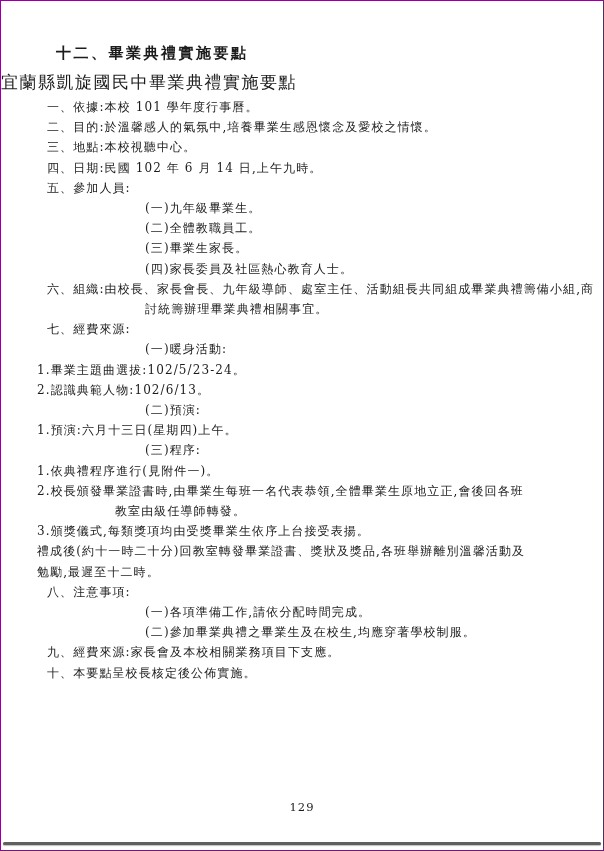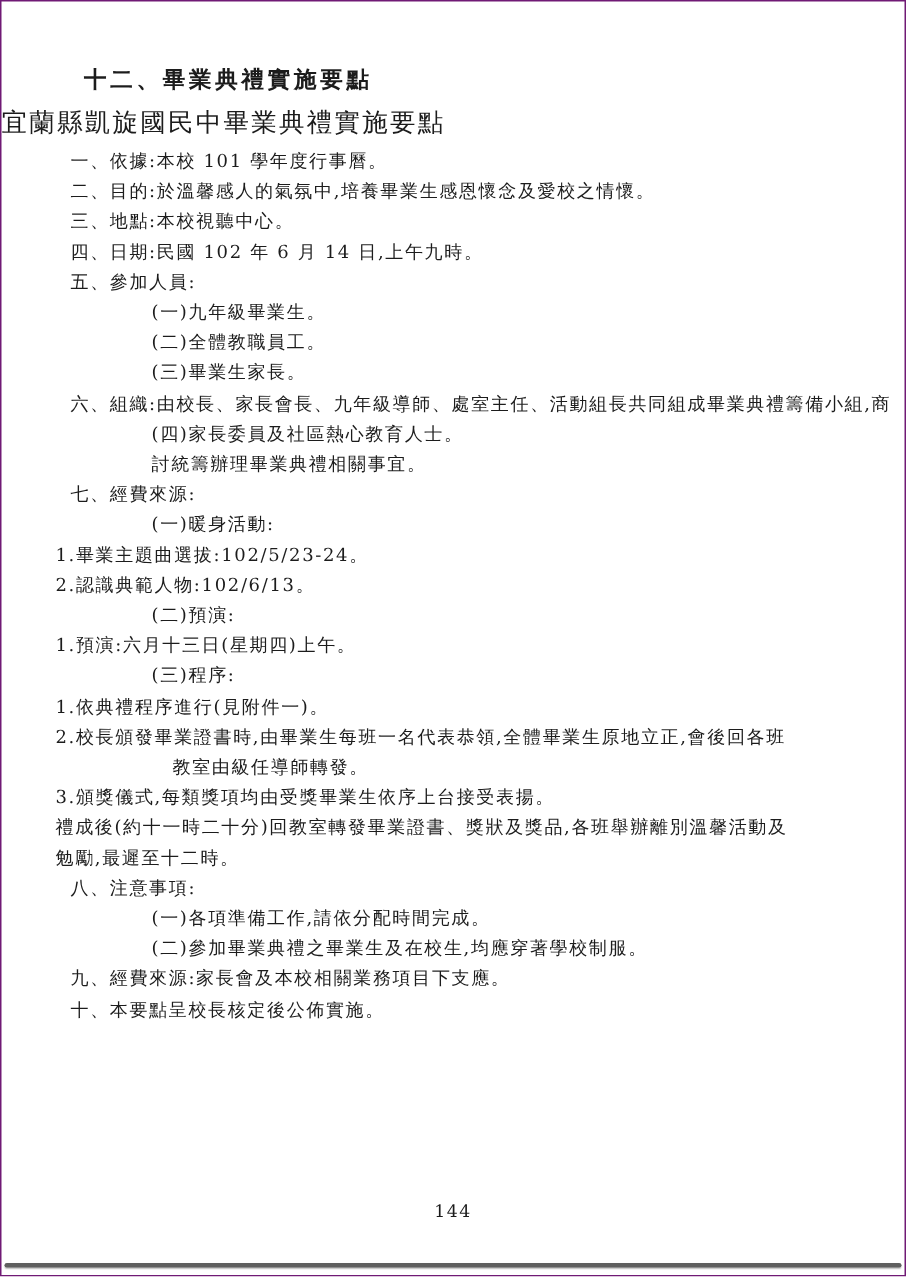--- a/index.html
+++ b/index.html
@@ -40,21 +40,21 @@
   .doc-lines {
     font-size: 12px;
     line-height: 20.2px;
   }
   .line {
     white-space: nowrap;
     letter-spacing: 1.1px;
   }
   
   .l0  { padding-left: 46px; }  
-  .l1  { padding-left: 100px; }  
+  .l1  { padding-left: 100px; margin-left: 44px; }  
   .l2  { padding-left: 36px; }  
   .l2c { padding-left: 114px; }  
   .page-number {
     position: absolute;
     bottom: 36px;
     left: 0;
     width: 100%;
     text-align: center;
     font-size: 11.5px;
     letter-spacing: 1px;
@@ -79,22 +79,22 @@
     <div class="doc-subtitle">宜蘭縣凱旋國民中畢業典禮實施要點</div>
     <div class="doc-lines" id="lines-container">
         <div class="line l0">一、依據:本校 101 學年度行事曆。</div>
         <div class="line l0">二、目的:於溫馨感人的氣氛中,培養畢業生感恩懷念及愛校之情懷。</div>
         <div class="line l0">三、地點:本校視聽中心。</div>
         <div class="line l0">四、日期:民國 102 年 6 月 14 日,上午九時。</div>
         <div class="line l0">五、參加人員:</div>
         <div class="line l1">(一)九年級畢業生。</div>
         <div class="line l1">(二)全體教職員工。</div>
         <div class="line l1">(三)畢業生家長。</div>
+        <div class="line l1">(四)家長委員及社區熱心教育人士。</div>
         <div class="line l0">六、組織:由校長、家長會長、九年級導師、處室主任、活動組長共同組成畢業典禮籌備小組,商</div>
-        <div class="line l1">(四)家長委員及社區熱心教育人士。</div>
         <div class="line l1">討統籌辦理畢業典禮相關事宜。</div>
         <div class="line l0">七、經費來源:</div>
         <div class="line l1">(一)暖身活動:</div>
         <div class="line l2">1.畢業主題曲選拔:102/5/23-24。</div>
         <div class="line l2">2.認識典範人物:102/6/13。</div>
         <div class="line l1">(二)預演:</div>
         <div class="line l2">1.預演:六月十三日(星期四)上午。</div>
         <div class="line l1">(三)程序:</div>
         <div class="line l2">1.依典禮程序進行(見附件一)。</div>
         <div class="line l2">2.校長頒發畢業證書時,由畢業生每班一名代表恭領,全體畢業生原地立正,會後回各班</div>
@@ -102,15 +102,15 @@
         <div class="line l2">3.頒獎儀式,每類獎項均由受獎畢業生依序上台接受表揚。</div>
         <div class="line l2">禮成後(約十一時二十分)回教室轉發畢業證書、獎狀及獎品,各班舉辦離別溫馨活動及</div>
         <div class="line l2">勉勵,最遲至十二時。</div>
         <div class="line l0">八、注意事項:</div>
         <div class="line l1">(一)各項準備工作,請依分配時間完成。</div>
         <div class="line l1">(二)參加畢業典禮之畢業生及在校生,均應穿著學校制服。</div>
         <div class="line l0">九、經費來源:家長會及本校相關業務項目下支應。</div>
         <div class="line l0">十、本要點呈校長核定後公佈實施。</div>
       </div>
   </div>
-  <div class="page-number">144</div>
+  <div class="page-number">129</div>
   <div class="bottom-rule"></div>
 </div>
 
 </body></html>

